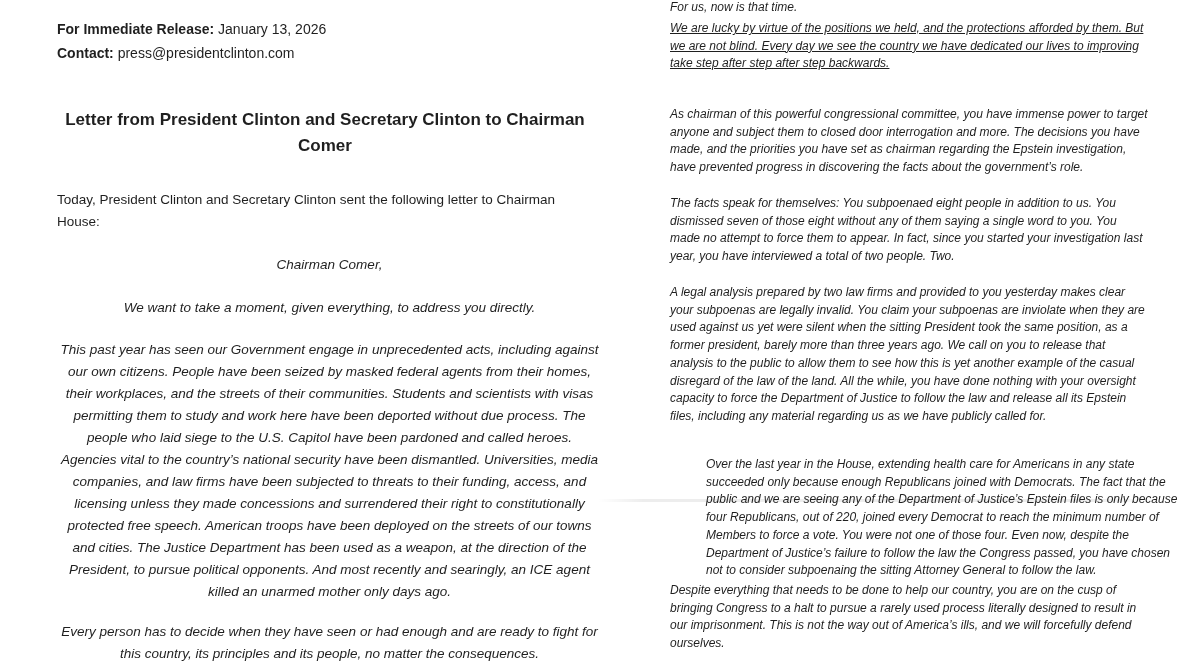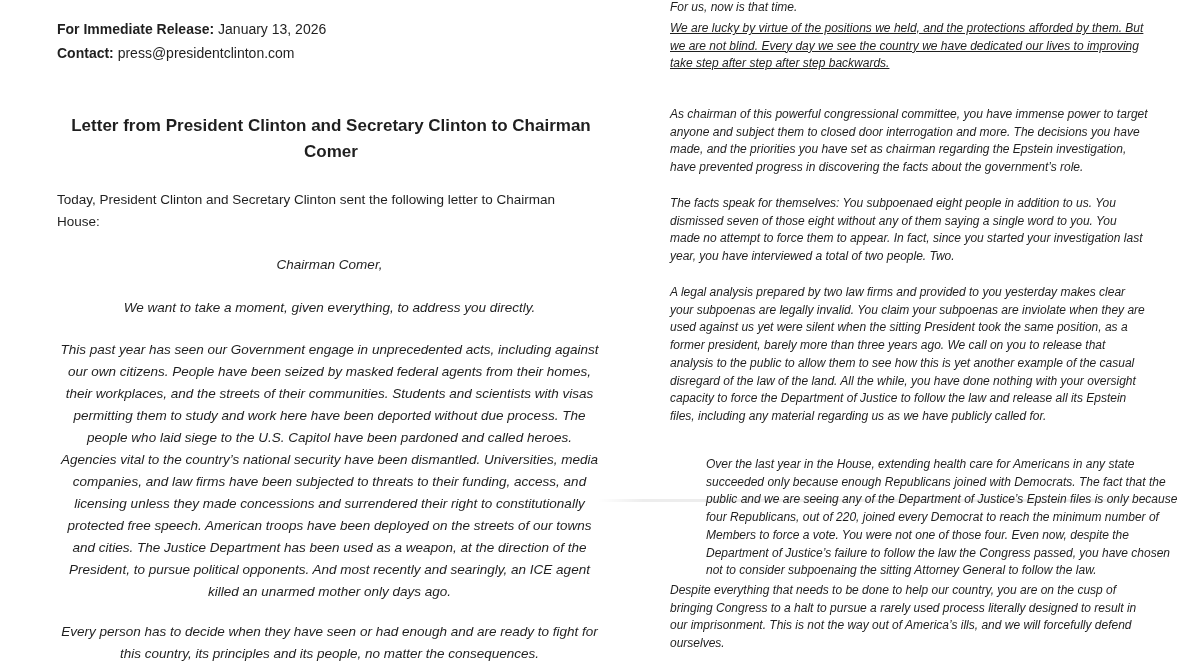--- a/index.html
+++ b/index.html
@@ -36,21 +36,21 @@
     left: 0;
     font-size: 14px;
     line-height: 24px;
     white-space: nowrap;
   }
   .meta-label { font-weight: bold; }
   .headline {
     position: absolute;
     left: 0;
     width: 520px;
-    margin: 14px;
+    margin: 8px;
     font-size: 17px;
     font-weight: bold;
     line-height: 26px;
     text-align: center;
     white-space: pre-line;
   }
   .lbody {
     font-size: 13.5px;
     line-height: 22px;
     width: 545px;

